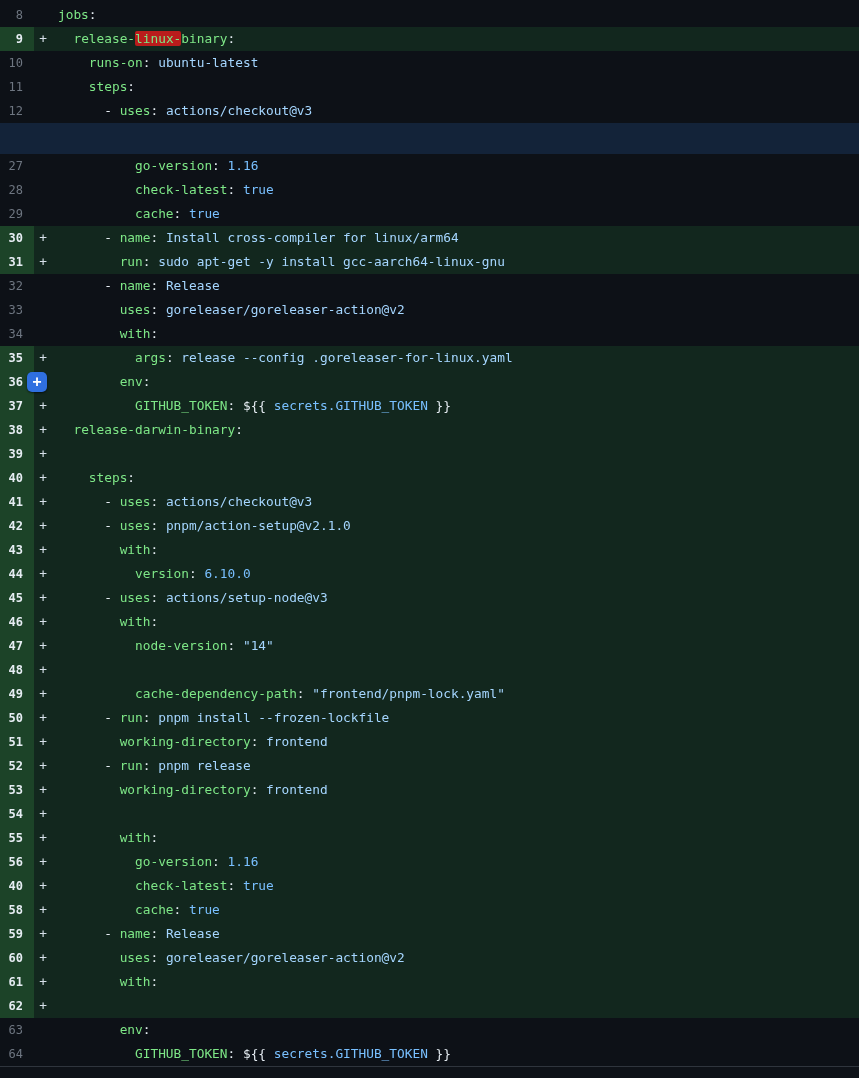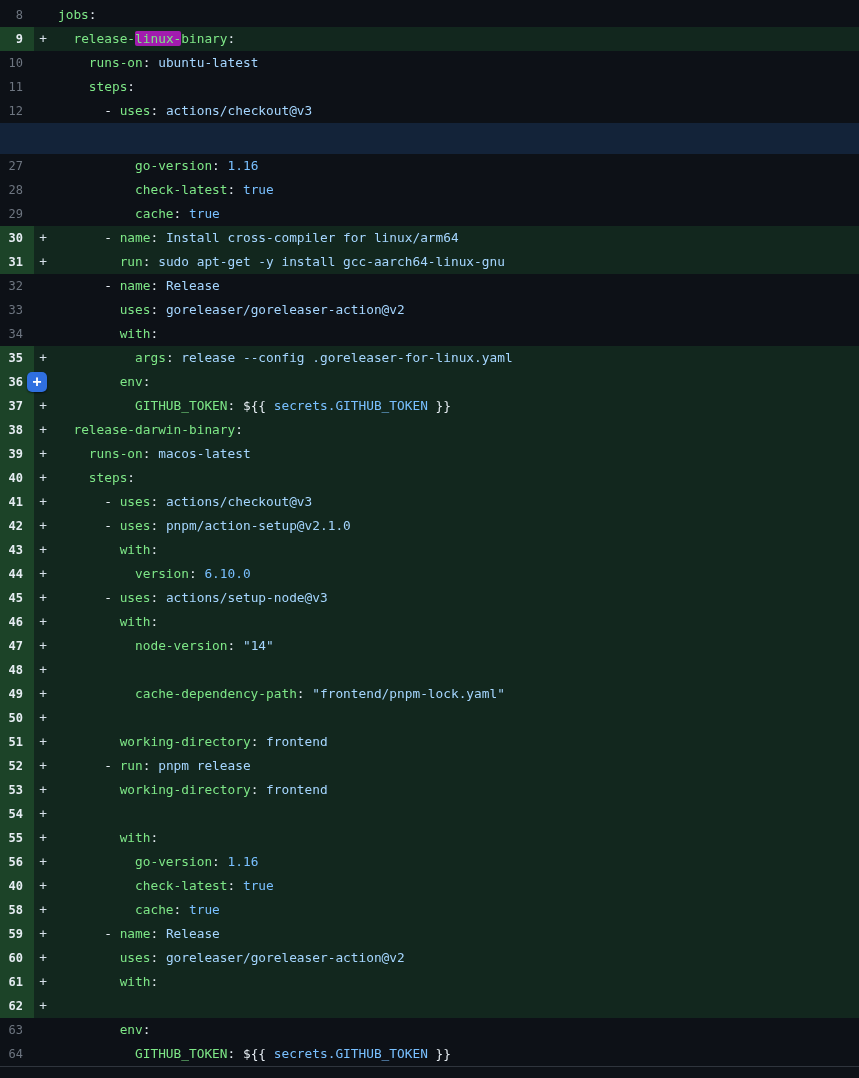--- a/index.html
+++ b/index.html
@@ -22,21 +22,21 @@
   }
   .row.added .num{background:#1c4328;color:#e6edf3;font-weight:700;}
   .marker{
     flex:none;width:18px;text-align:center;color:#d7e1ea;user-select:none;
   }
   .code{white-space:pre;padding-left:6px;color:#e6edf3;}
   .seg-p{color:#e6edf3;}
   .seg-k{color:#7ee787;}
   .seg-s{color:#a5d6ff;}
   .seg-c{color:#79c0ff;}
-  .seg-hl{color:#7ee787;background:#a21caf;border-radius:2px;}
+  .seg-hl{color:#7ee787;background:#b91c1c;border-radius:2px;}
   .add-comment{
     position:absolute;left:27px;top:2px;width:20px;height:20px;
     border:none;border-radius:5px;background:#2f6fe0;color:#ffffff;
     font-family:inherit;font-size:15px;font-weight:700;line-height:19px;
     text-align:center;padding:0;cursor:pointer;z-index:2;
     box-shadow:0 1px 2px rgba(1,4,9,0.6);
   }
   .bottom-strip{
     height:11px;border-top:1px solid #2f353d;background:#0e1218;
   }
@@ -128,21 +128,20 @@
       <div class="code"><span class="seg-p">          </span><span class="seg-k">GITHUB_TOKEN</span><span class="seg-p">: </span><span class="seg-p">${{</span><span class="seg-c"> secrets.GITHUB_TOKEN </span><span class="seg-p">}}</span></div>
     </div>
     <div class="row added">
       <div class="num">38</div>
       <div class="marker">+</div>
       <div class="code"><span class="seg-p">  </span><span class="seg-k">release-darwin-binary</span><span class="seg-p">:</span></div>
     </div>
     <div class="row added">
       <div class="num">39</div>
       <div class="marker">+</div>
-      <div class="code"><span class="seg-p">    </span><span class="seg-k">runs-on</span><span class="seg-p">: </span><span class="seg-s">macos-latest</span></div>
     </div>
     <div class="row added">
       <div class="num">40</div>
       <div class="marker">+</div>
       <div class="code"><span class="seg-p">    </span><span class="seg-k">steps</span><span class="seg-p">:</span></div>
     </div>
     <div class="row added">
       <div class="num">41</div>
       <div class="marker">+</div>
       <div class="code"><span class="seg-p">      - </span><span class="seg-k">uses</span><span class="seg-p">: </span><span class="seg-s">actions/checkout@v3</span></div>
@@ -182,20 +181,21 @@
       <div class="marker">+</div>
     </div>
     <div class="row added">
       <div class="num">49</div>
       <div class="marker">+</div>
       <div class="code"><span class="seg-p">          </span><span class="seg-k">cache-dependency-path</span><span class="seg-p">: </span><span class="seg-s">"frontend/pnpm-lock.yaml"</span></div>
     </div>
     <div class="row added">
       <div class="num">50</div>
       <div class="marker">+</div>
+      <div class="code"><span class="seg-p">      - </span><span class="seg-k">run</span><span class="seg-p">: </span><span class="seg-s">pnpm install --frozen-lockfile</span></div>
     </div>
     <div class="row added">
       <div class="num">51</div>
       <div class="marker">+</div>
       <div class="code"><span class="seg-p">        </span><span class="seg-k">working-directory</span><span class="seg-p">: </span><span class="seg-s">frontend</span></div>
     </div>
     <div class="row added">
       <div class="num">52</div>
       <div class="marker">+</div>
       <div class="code"><span class="seg-p">      - </span><span class="seg-k">run</span><span class="seg-p">: </span><span class="seg-s">pnpm release</span></div>

